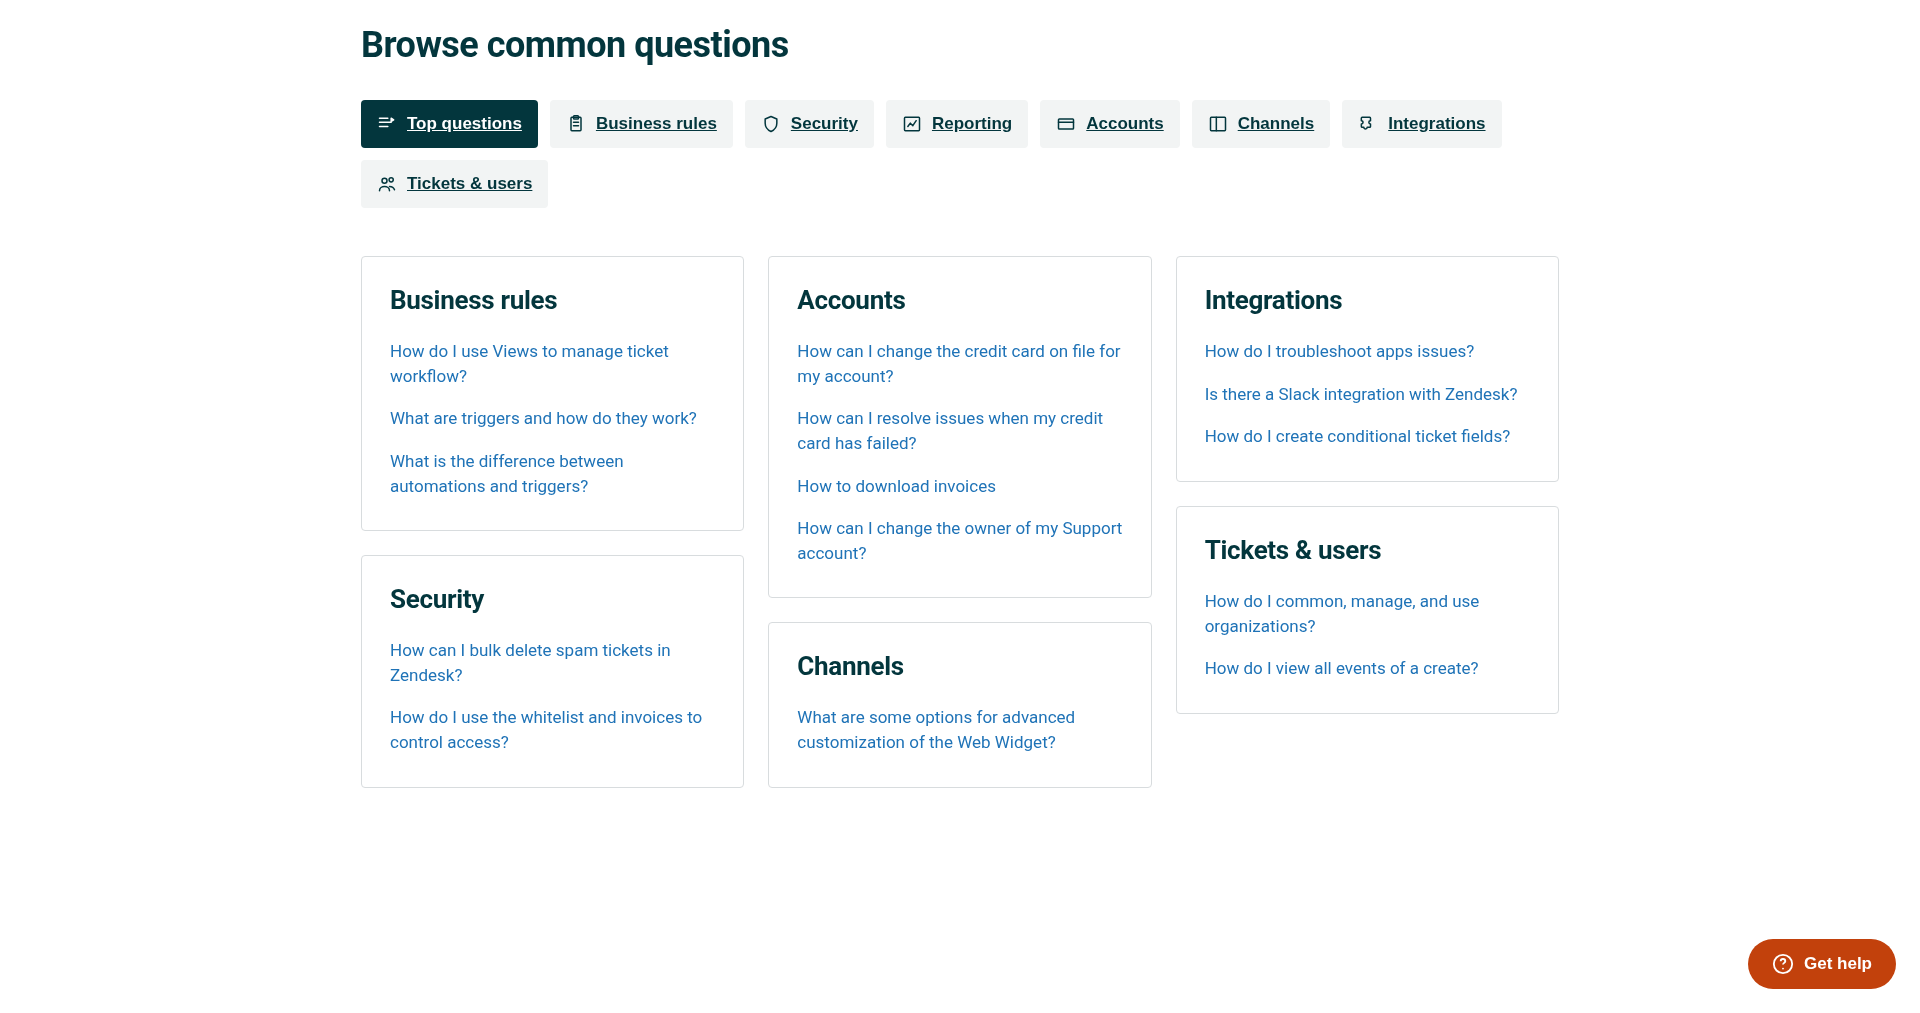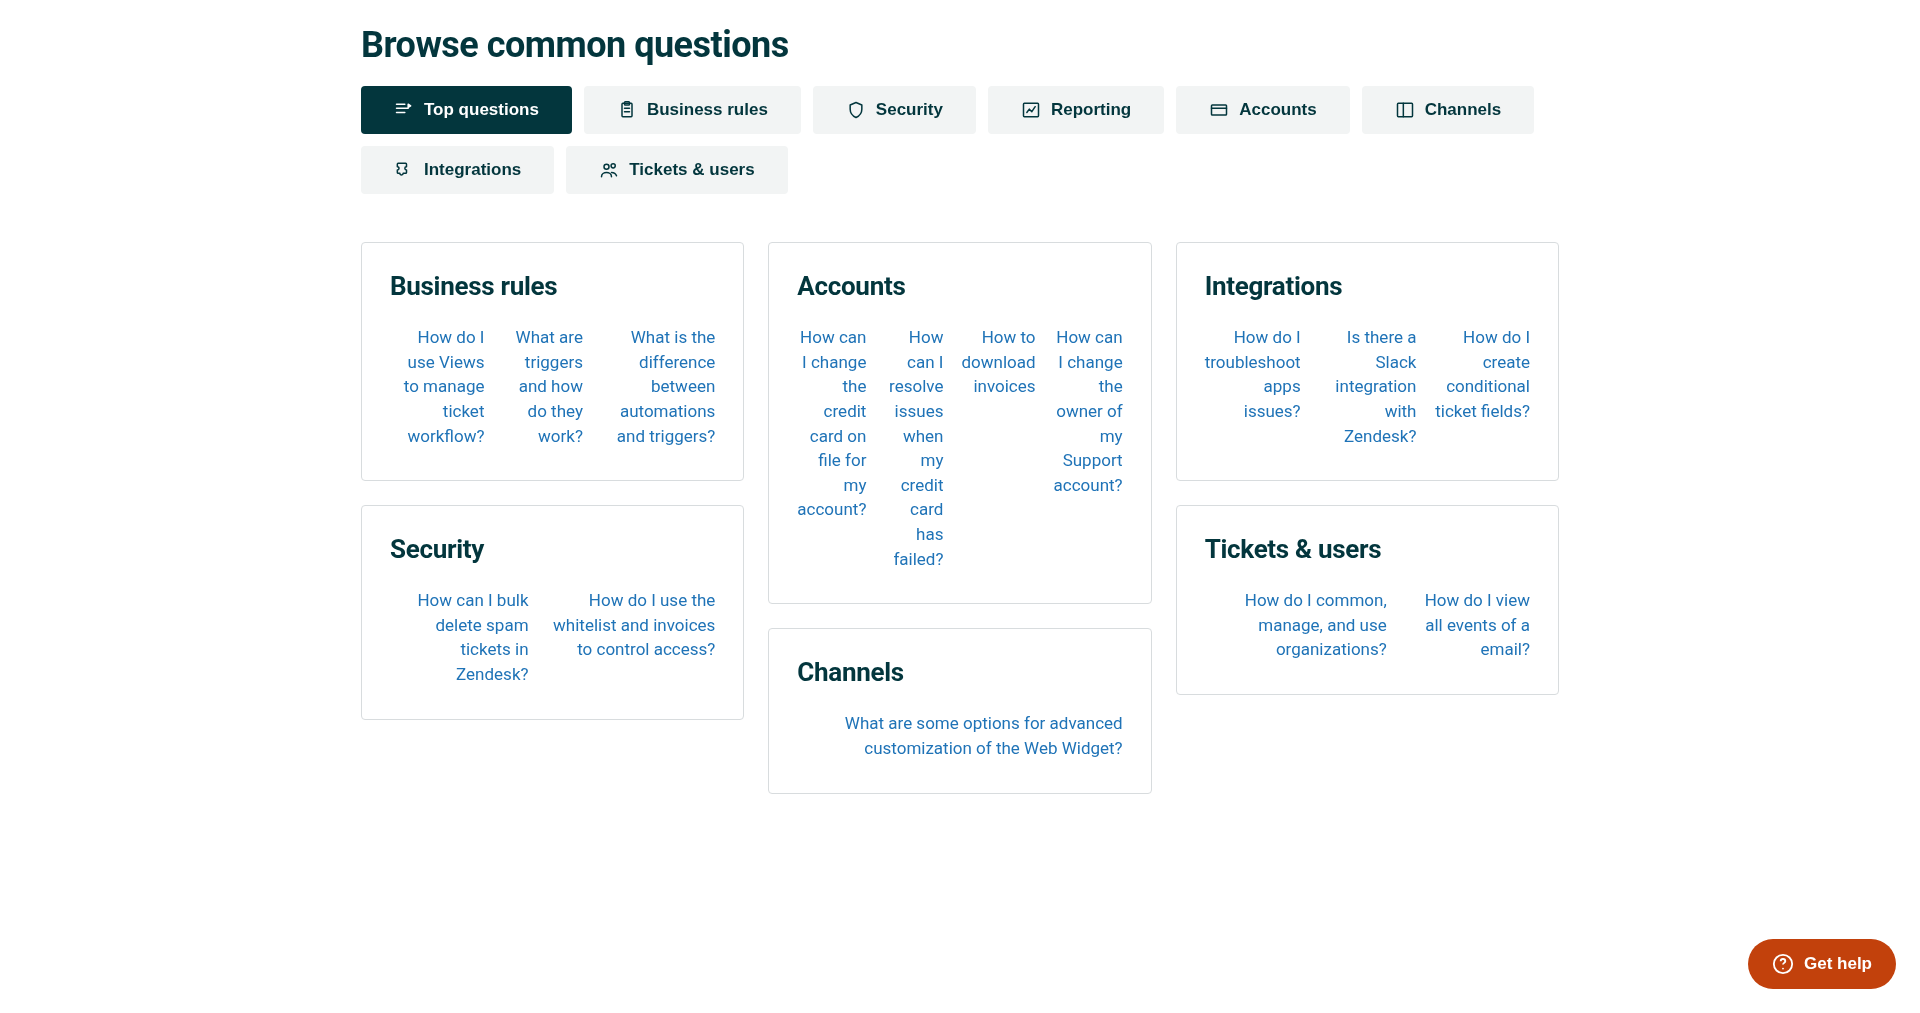--- a/index.html
+++ b/index.html
@@ -1,28 +1,28 @@
 <!DOCTYPE html>
 <html><head>
   <meta charset="utf-8">
   <style>
     * { margin:0; padding:0; box-sizing:border-box; }
     body { font-family:-apple-system,BlinkMacSystemFont,"Segoe UI",Roboto,Arial,sans-serif; background:#fff; color:#03363d; padding:24px 0 120px; }
     .wrap { max-width:1246px; margin:0 auto; padding:0 24px; }
-    h1.page-title { font-size:36px; font-weight:700; color:#03363d; margin-bottom:20px; letter-spacing:-.5px; }
+    h1.page-title { font-size:36px; font-weight:700; color:#03363d; margin-bottom:34px; letter-spacing:-.5px; }
     .tabs { display:flex; flex-wrap:wrap; gap:12px; margin-bottom:48px; }
-    .tab { display:flex; align-items:center; gap:10px; padding:14px 33px; border-radius:4px; background:#f2f4f4; color:#03363d; font-size:17px; font-weight:600; cursor:pointer; border:none; }
+    .tab { display:flex; align-items:center; gap:10px; padding:14px 16px; border-radius:4px; background:#f2f4f4; color:#03363d; font-size:17px; font-weight:600; cursor:pointer; border:none;text-decoration:underline; }
     .tab.active { background:#03363d; color:#fff; }
     .tab svg { width:20px; height:20px; flex:none; }
     .tab.active svg { stroke:#fff; }
     .cols { display:grid; grid-template-columns:repeat(3,1fr); gap:24px; align-items:start; }
     .col { display:flex; flex-direction:column; gap:24px; }
     .card { border:1px solid #d8dcde; border-radius:4px; padding:28px 28px 32px; }
     .card h2 { font-size:26px; font-weight:700; color:#03363d; margin-bottom:24px; letter-spacing:-.3px; }
-    .card ul { list-style:none; display:flex; flex-direction:row; gap:18px;text-align:right; }
+    .card ul { list-style:none; display:flex; flex-direction:column; gap:18px; }
     .card li a { color:#1f73b7; font-size:17px; line-height:1.45; text-decoration:none; cursor:pointer; }
     .help-btn { position:fixed; right:24px; bottom:24px; background:#c2410c; color:#fff; border:none; border-radius:999px; padding:14px 24px; display:flex; align-items:center; gap:10px; font-size:17px; font-weight:600; cursor:pointer; }
     .help-btn svg { width:22px; height:22px; }
   </style>
 </head>
 <body>
 
 <div class="wrap">
   <h1 class="page-title">Browse common questions</h1>
 
@@ -127,21 +127,21 @@
           <ul>
             <li><a>How do I troubleshoot apps issues?</a></li>
             <li><a>Is there a Slack integration with Zendesk?</a></li>
             <li><a>How do I create conditional ticket fields?</a></li>
           </ul>
         </div>
         <div class="card">
           <h2>Tickets &amp; users</h2>
           <ul>
             <li><a>How do I common, manage, and use organizations?</a></li>
-            <li><a>How do I view all events of a email?</a></li>
+            <li><a>How do I view all events of a create?</a></li>
           </ul>
         </div>
       </div>
     </div>
 </div>
 
 <button class="help-btn">
   <svg viewBox="0 0 24 24" fill="none" stroke="#fff" stroke-width="2">
       <circle cx="12" cy="12" r="10"></circle>
       <path d="M9.5 9a2.5 2.5 0 0 1 5 0c0 1.5-2.5 2-2.5 3.5"></path>

